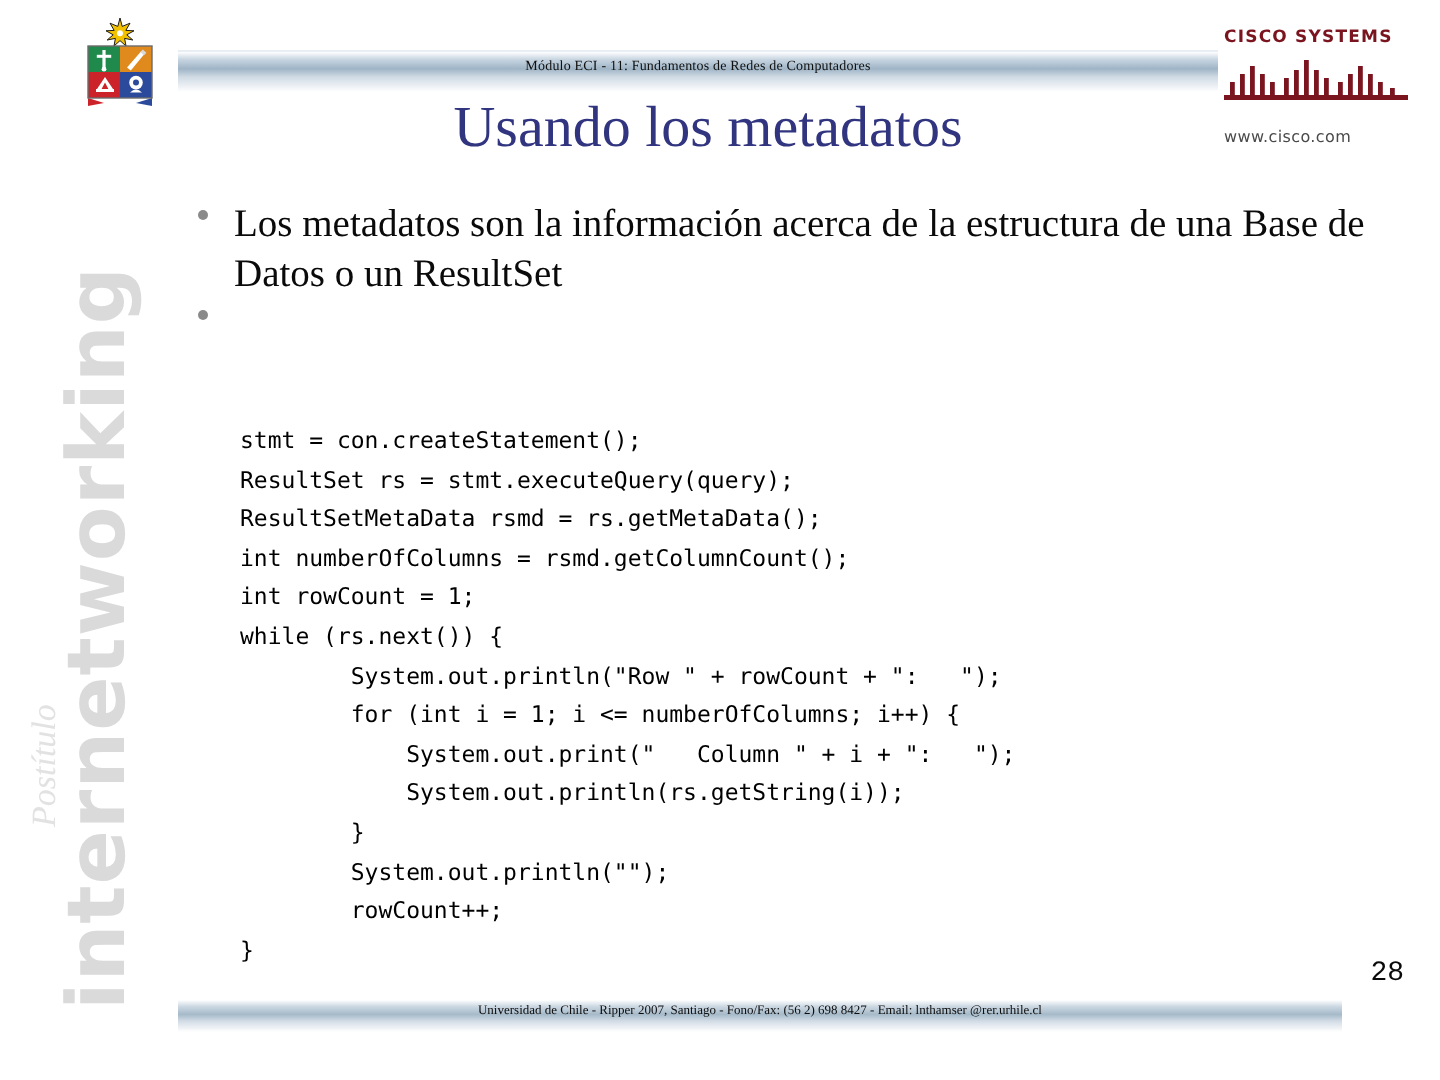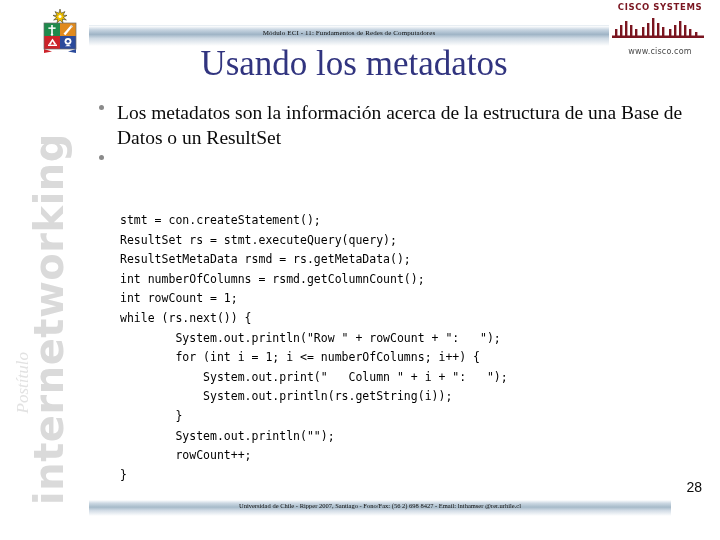--- a/index.html
+++ b/index.html
@@ -94,24 +94,23 @@
     font-size: 7px;
     color: #10100f;
     letter-spacing: 0.1px;
     white-space: nowrap;
   }
 
   
   .cisco-logo {
     position: absolute;
     left: 612px;
-    top: 2px;
+    top: 14px;
     width: 96px;
     height: 52px;
-    text-align: center;
   }
   .cisco-name {
     font-family: "DejaVu Sans", sans-serif;
     font-weight: bold;
     font-size: 8.5px;
     letter-spacing: 0.6px;
     color: #7a1520;
     line-height: 11px;
     white-space: nowrap;
   }
@@ -120,33 +119,33 @@
     height: 24px;
     position: relative;
     margin-top: 1px;
   }
   .cisco-url {
     font-family: "DejaVu Sans", sans-serif;
     font-size: 8px;
     color: #4a4a4a;
     letter-spacing: 0.2px;
     line-height: 11px;
-    margin-top: 8px;
+    margin-top: 13px;
     white-space: nowrap;
   }
 
   
   .slide-title {
     position: absolute;
     left: 89px;
     top: 47px;
     width: 530px;
     text-align: center;
     font-family: "Liberation Serif", serif;
-    font-size: 35px;
+    font-size: 29px;
     color: #31347f;
     line-height: 34px;
     white-space: nowrap;
   }
 
   
   .bullets {
     position: absolute;
     left: 92px;
     top: 100px;
@@ -182,21 +181,21 @@
     color: #000000;
     white-space: pre;
     margin-left: 12px;
   }
 
   
   .page-number {
     position: absolute;
     right: 18px;
     top: 479px;
-    font-family: Liberation Sans, sans-serif;
+    font-family: Liberation Mono, monospace;
     font-size: 14px;
     color: #0a0a0a;
   }
 
   
   .footerbar {
     position: absolute;
     left: 89px;
     top: 500px;
     width: 582px;

